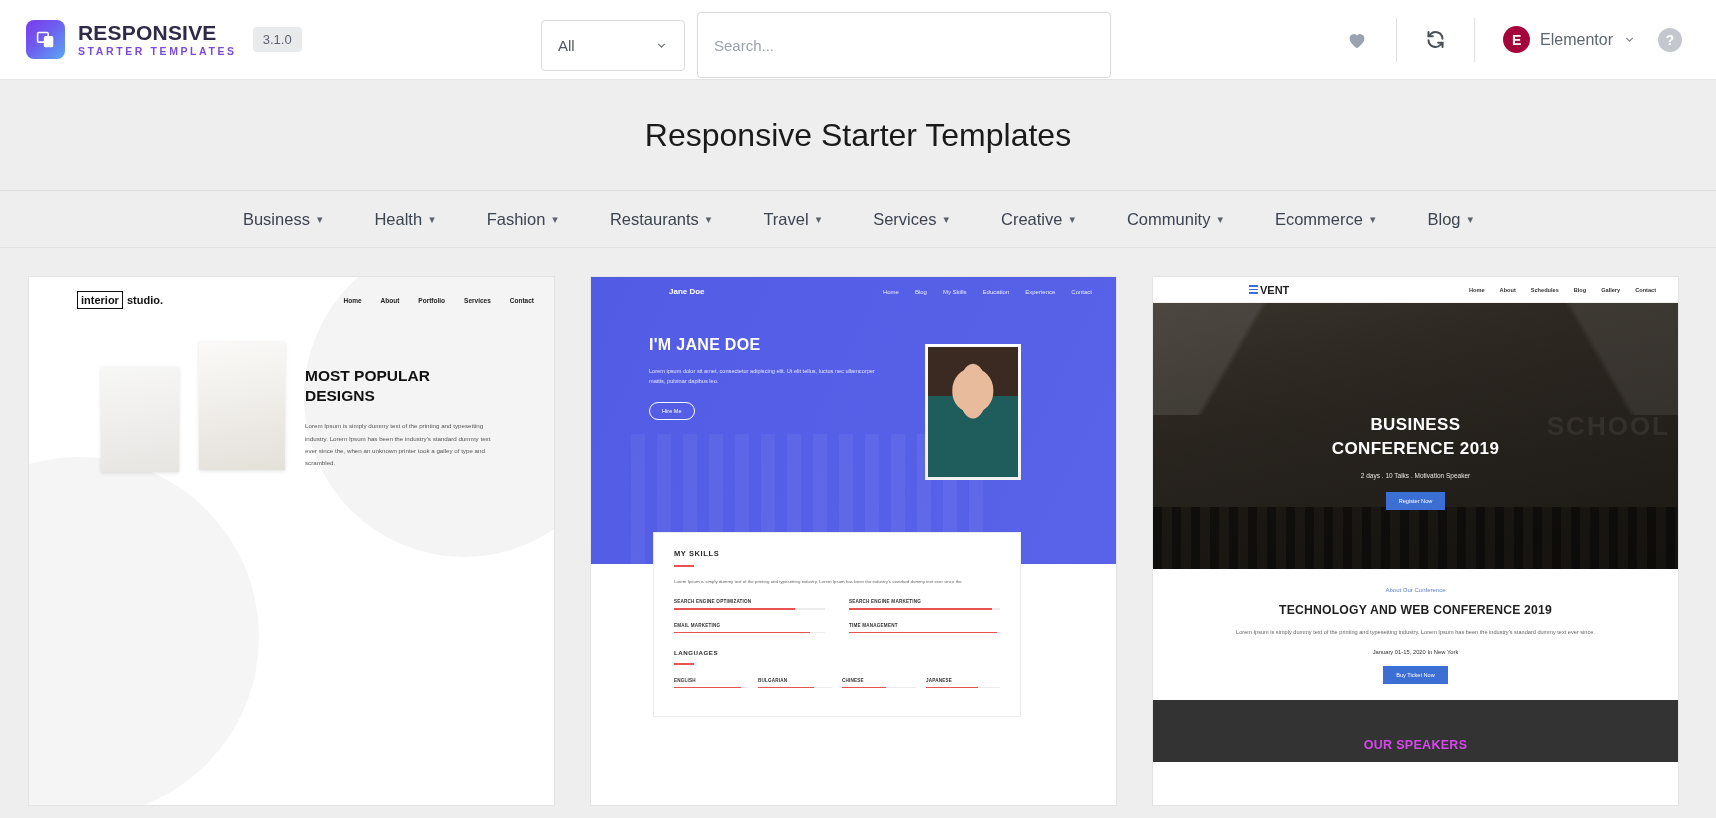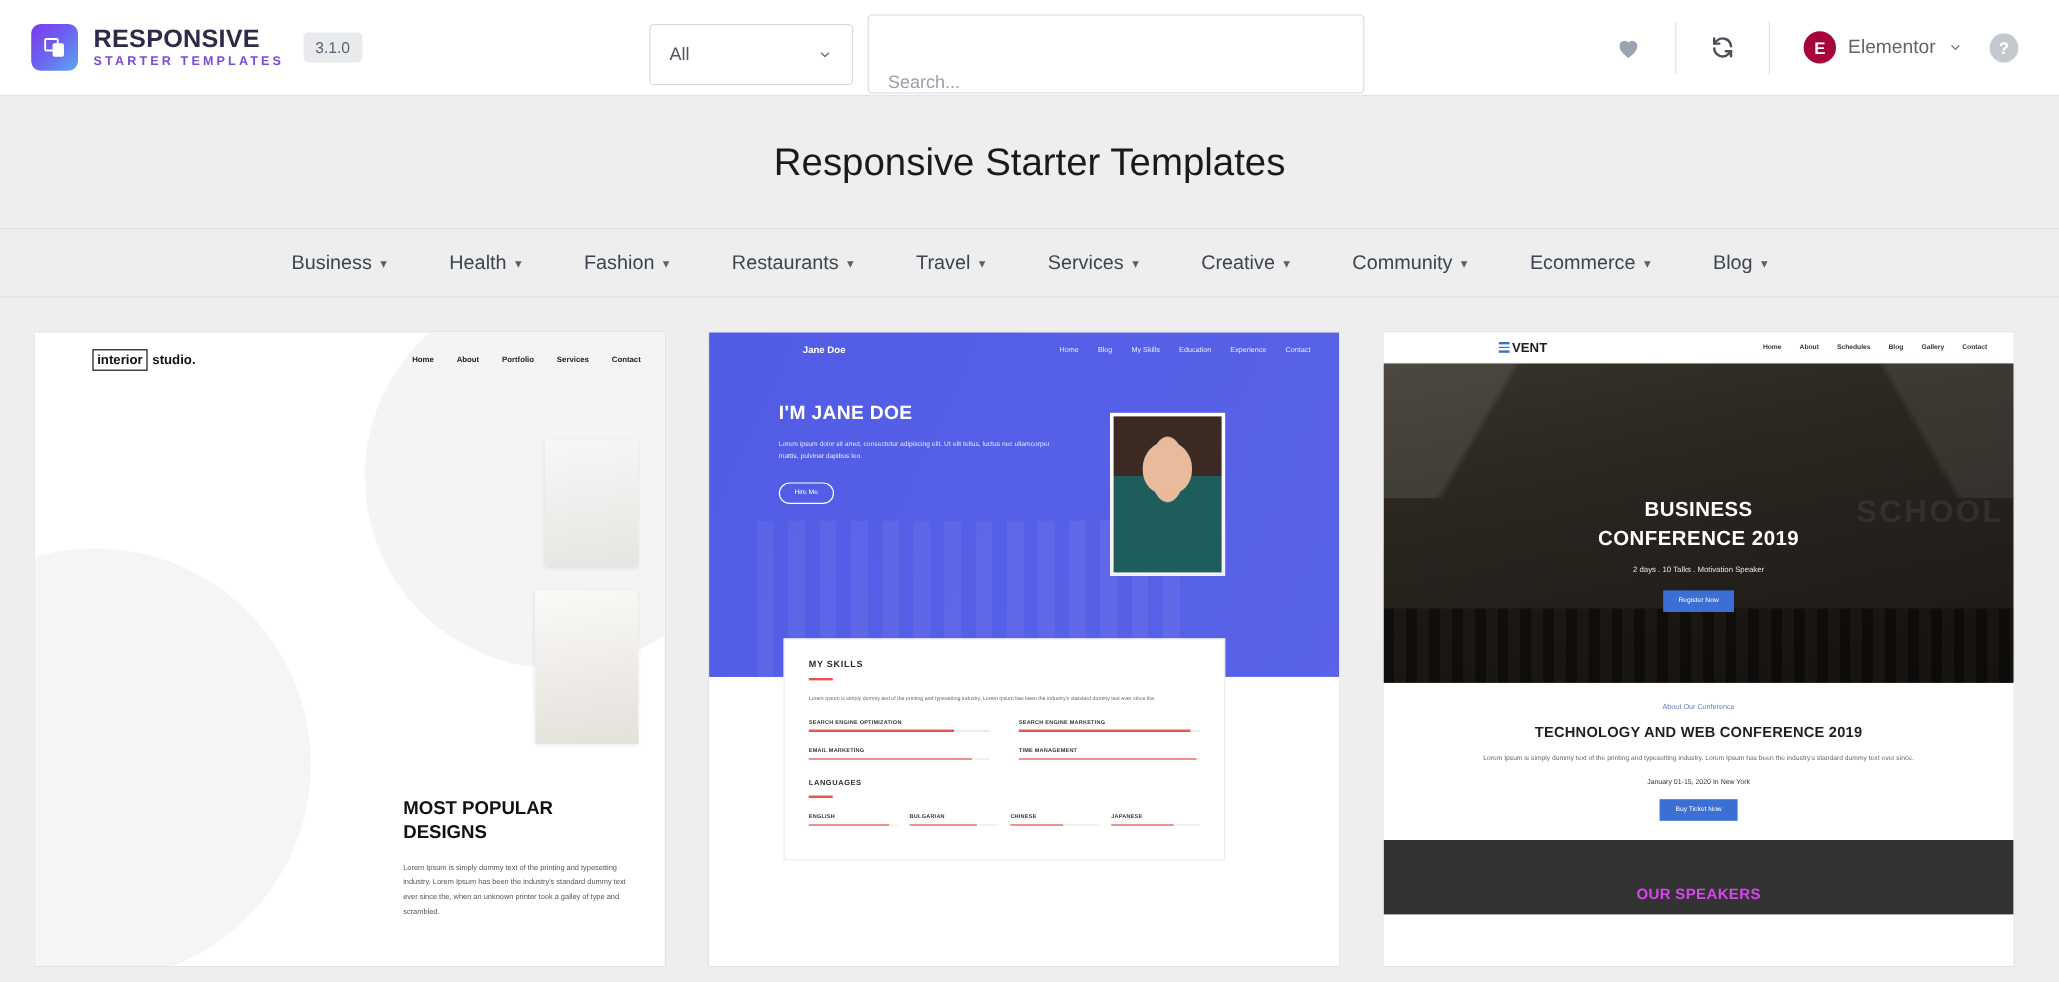--- a/index.html
+++ b/index.html
@@ -40,32 +40,32 @@
     margin-left: 16px;
     background: #e9eaec; color: #5c6370;
     font-size: 13px; padding: 5px 10px; border-radius: 4px;
   }
 
   .search-group {
     position: absolute; left: 541px; top: 12px;
     display: flex; align-items: center; gap: 12px;
   }
   .cat-select {
-    width: 170px; height: 51px;
+    width: 144px; height: 51px;
     border: 1px solid #d8dadd; border-radius: 4px;
     background: #fff;
     display: flex; align-items: center; justify-content: space-between;
     padding: 0 16px;
     font-size: 15px; color: #4f5662;
   }
   .search-box {
     width: 414px; height: 66px;
     border: 1px solid #d8dadd; border-radius: 4px;
     background: #fff;
-    display: flex; align-items: flex-end;
+    display: flex; align-items: center;
     padding: 0 16px;
   }
   .search-box input {
     border: none; outline: none; width: 100%;
     font-size: 15px; color: #4f5662;
     font-family: "Liberation Sans", sans-serif;
     background: transparent;
   }
   .search-box input::placeholder { color: #9aa1ab; }
 
@@ -196,21 +196,21 @@
     background:#b89472; border-radius:50% 50% 45% 45%;
   }
   .c1-img .bear2 {
     position:absolute; right:20px; bottom:20px; width:18px; height:20px;
     background:#e3c8c6; border-radius:50%;
   }
   .c1-img .chair {
     position:absolute; left:14px; bottom:14px; width:38px; height:44px;
     background:#fdfdfc; border:1px solid #e8e8e6;
   }
-  .c1-pop { display: flex; padding: 30px 22px 0 72px; gap: 20px; align-items: flex-end; flex-direction: column; }
+  .c1-pop { display: flex; padding: 30px 22px 0 72px; gap: 20px; align-items: center; }
   .c1-thumb1 {
     width: 78px; height: 105px; margin-top: 28px;
     background: linear-gradient(170deg,#f7f7f6,#e7e5e2);
     box-shadow: 0 1px 4px rgba(0,0,0,.12);
   }
   .c1-thumb2 {
     width: 86px; height: 128px;
     background: linear-gradient(170deg,#fbfaf8,#e4e0da);
     box-shadow: 0 1px 4px rgba(0,0,0,.12);
   }

